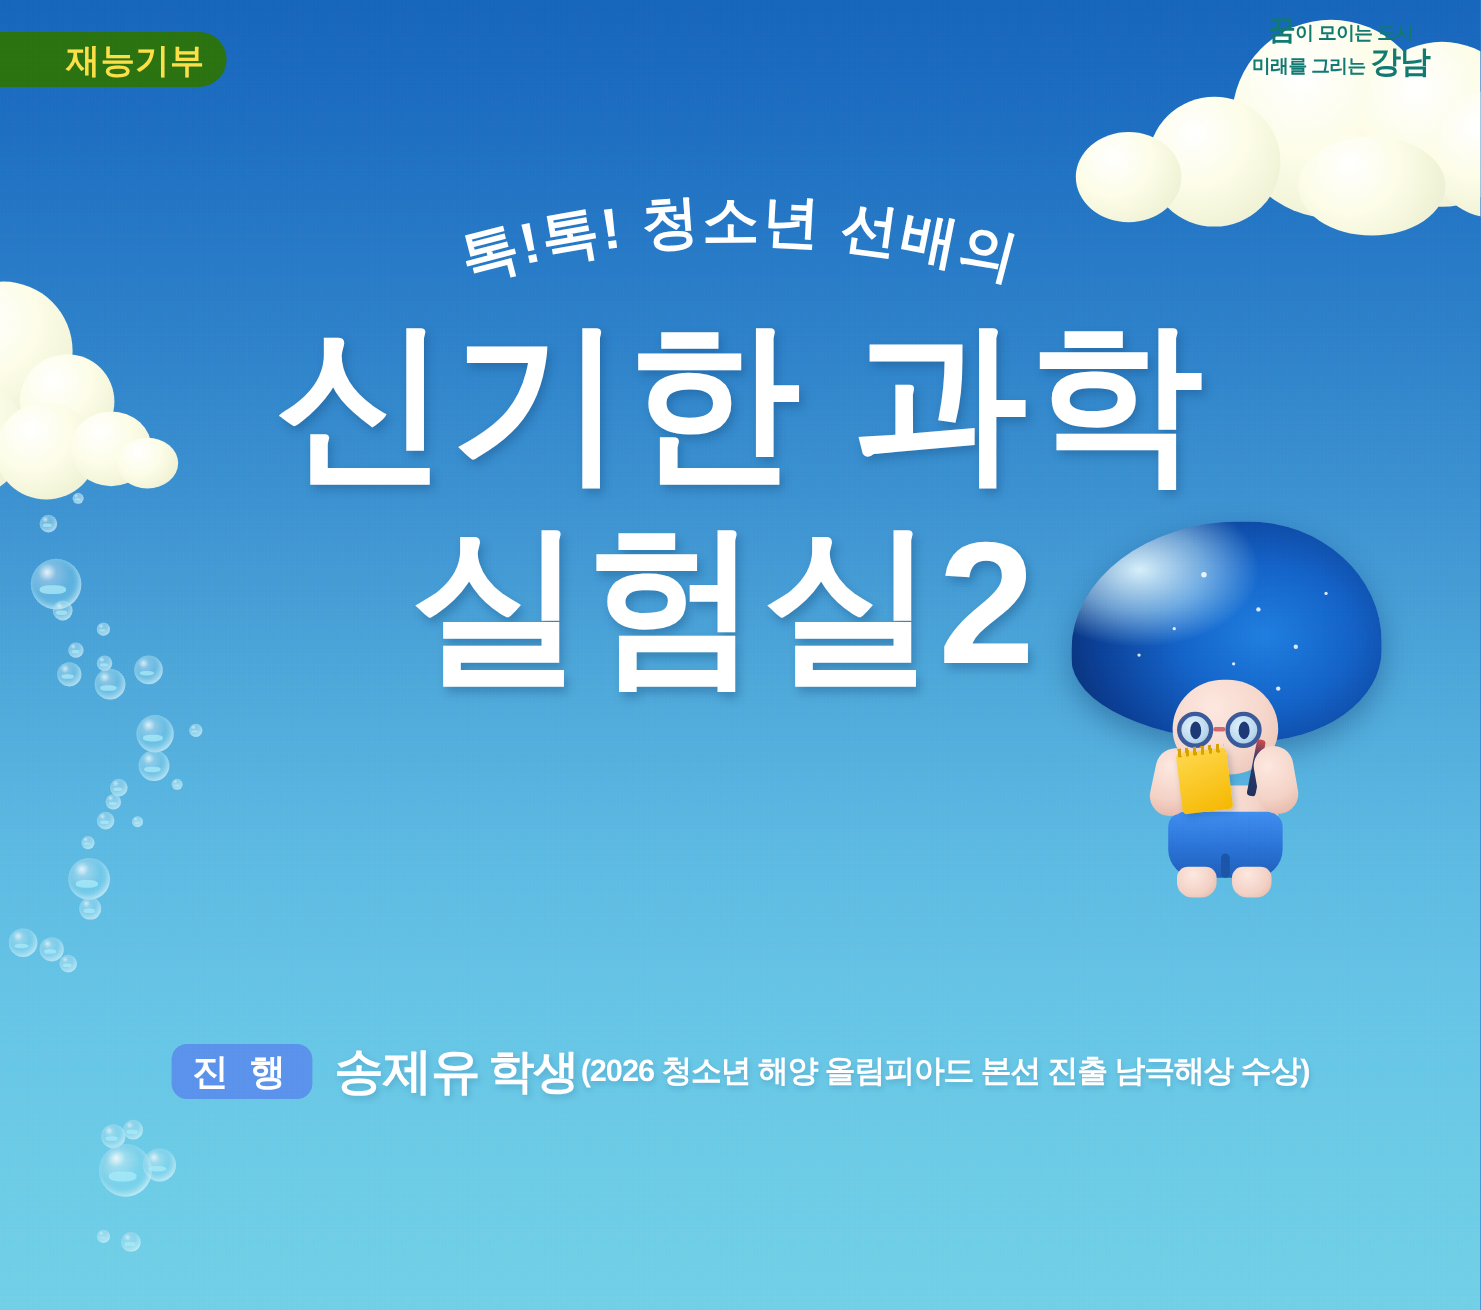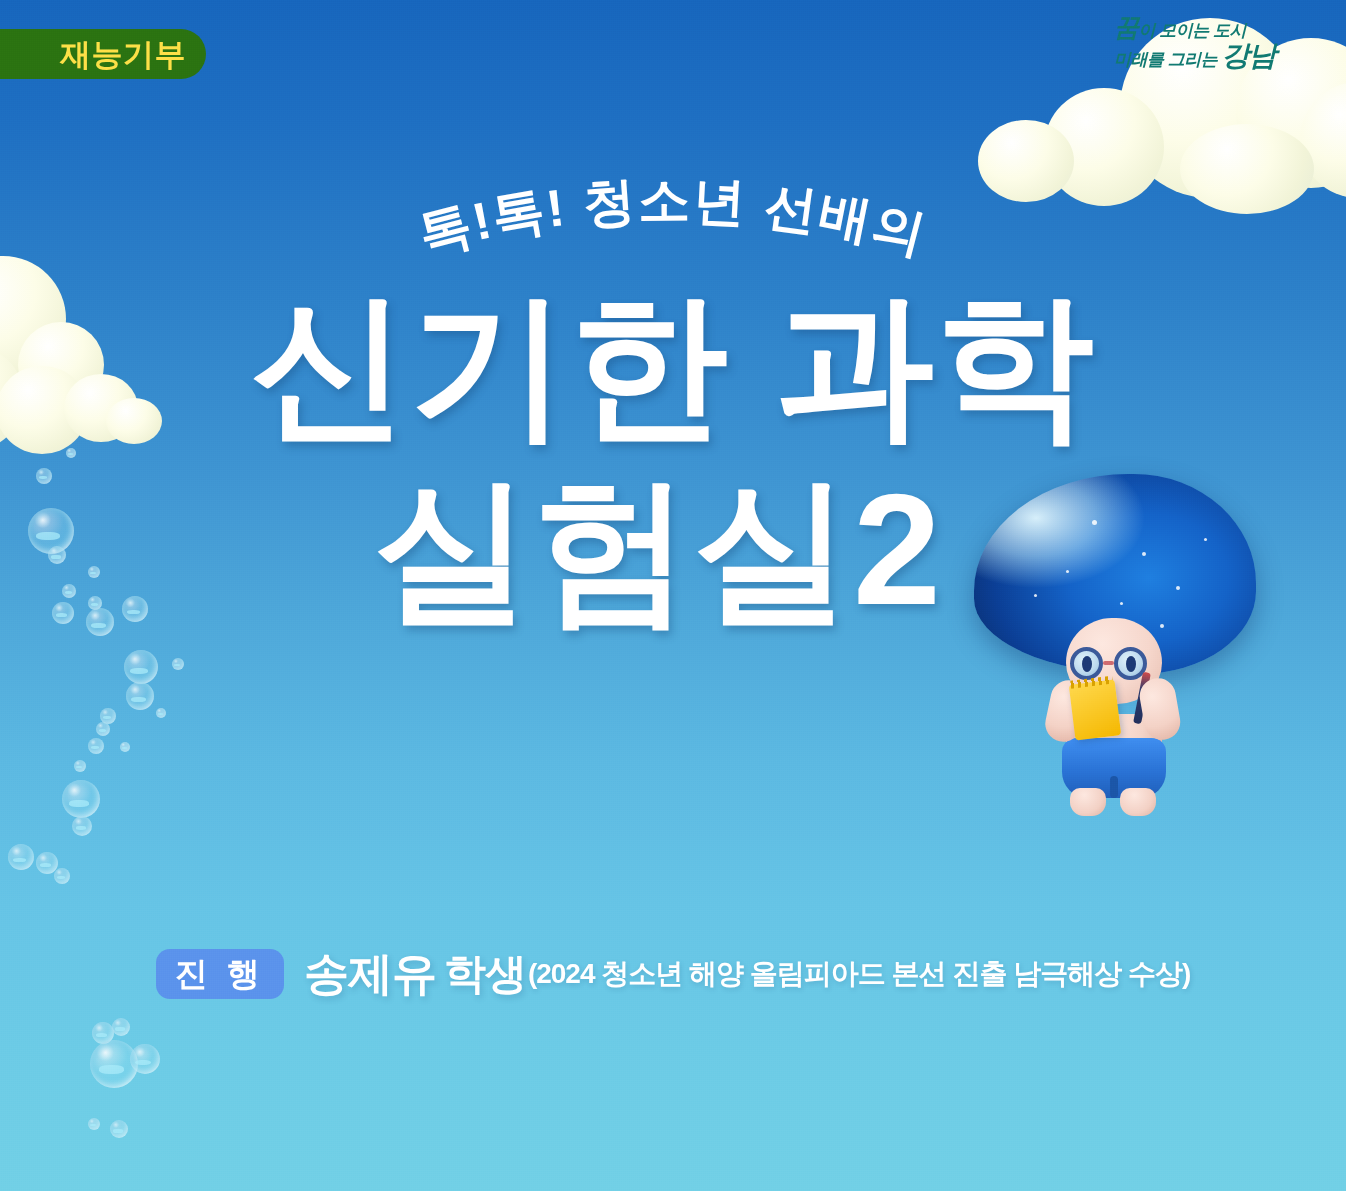--- a/index.html
+++ b/index.html
@@ -87,24 +87,23 @@
     letter-spacing: .5px;
     line-height: 1;
   }
 
   
   #gangnam-logo {
     position: absolute;
     right: 22px;
     top: 14px;
     width: 210px;
-    text-align: left;
+    text-align: center;
     color: #117a72;
     line-height: 1.08;
-    font-style: italic;
   }
   #gangnam-logo .line1 { font-size: 17px; font-weight: bold; letter-spacing: -.5px; }
   #gangnam-logo .line2 { font-size: 17px; font-weight: bold; letter-spacing: -.5px; }
   #gangnam-logo .big { font-size: 28px; font-weight: bold; letter-spacing: -1px; }
   #gangnam-logo .dream { font-size: 25px; font-weight: bold; }
 
   
   #subtitle-arc {
     position: absolute;
     left: 0; right: 0;
@@ -453,18 +452,18 @@
     <div id="notepad"></div>
     <div id="pen"></div>
     <div class="arm" id="arm-r"></div>
   </div>
 
 
   <div id="presenter-line">
     <span id="presenter-badge">진 행</span>
     <span id="presenter-name">송제유</span>
     <span id="presenter-role">학생</span>
-    <span id="presenter-note">(2024 청소년 해양 올림피아드 본선 진출 남극해상 수상)</span>
+    <span id="presenter-note">(2026 청소년 해양 올림피아드 본선 진출 남극해상 수상)</span>
   </div>
 
 
   <div id="grain"></div>
 </div>
 
 </body></html>

